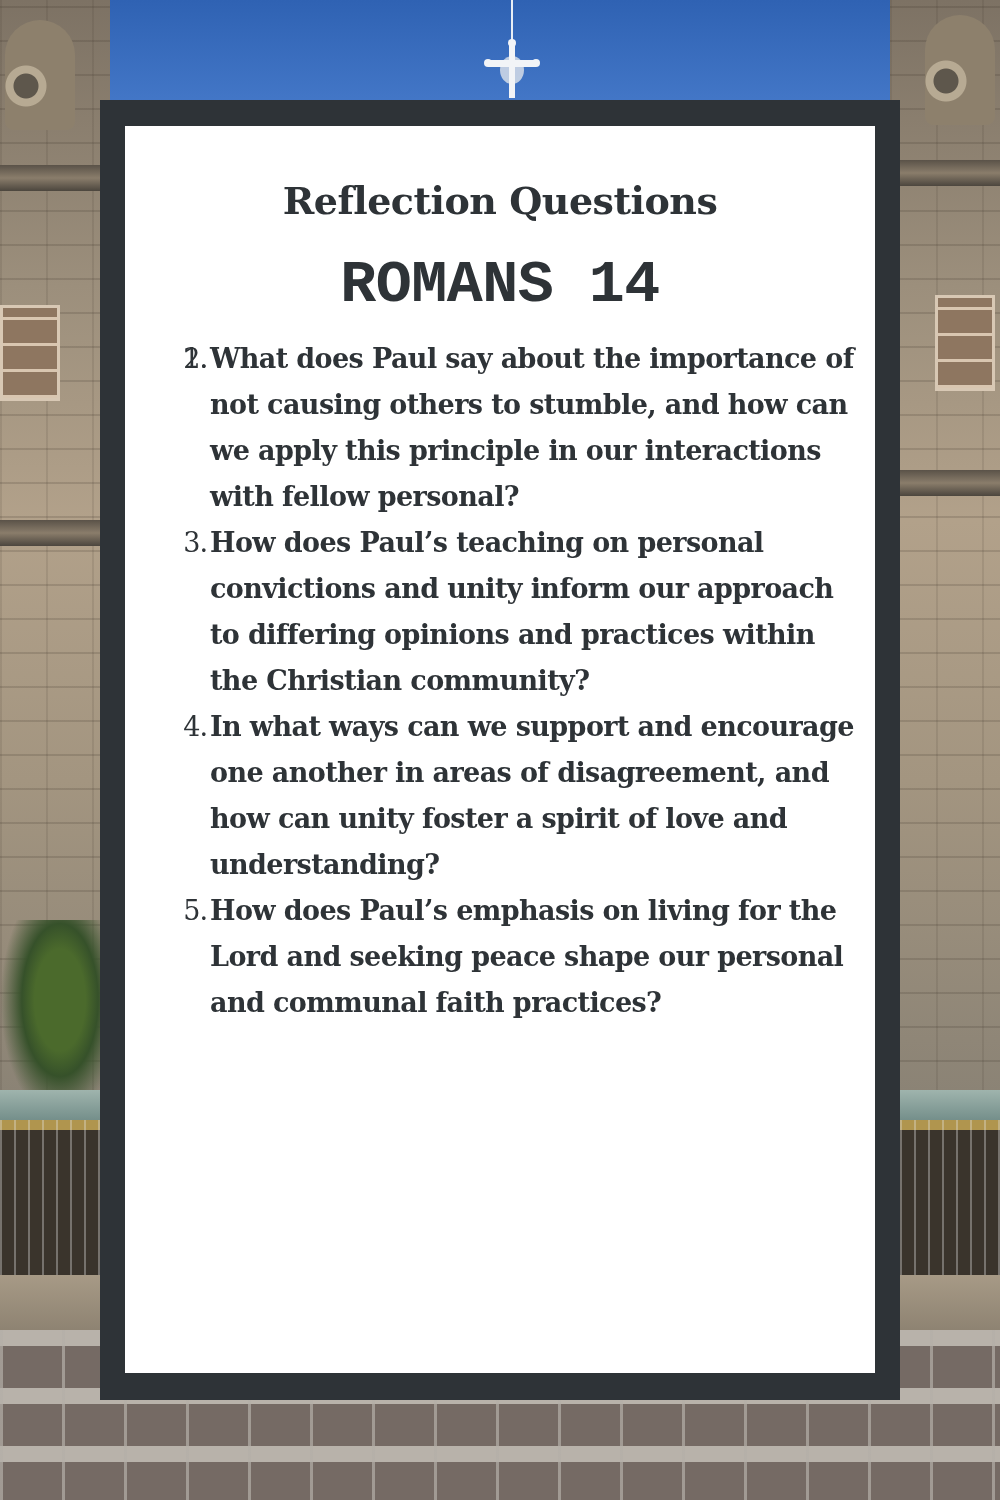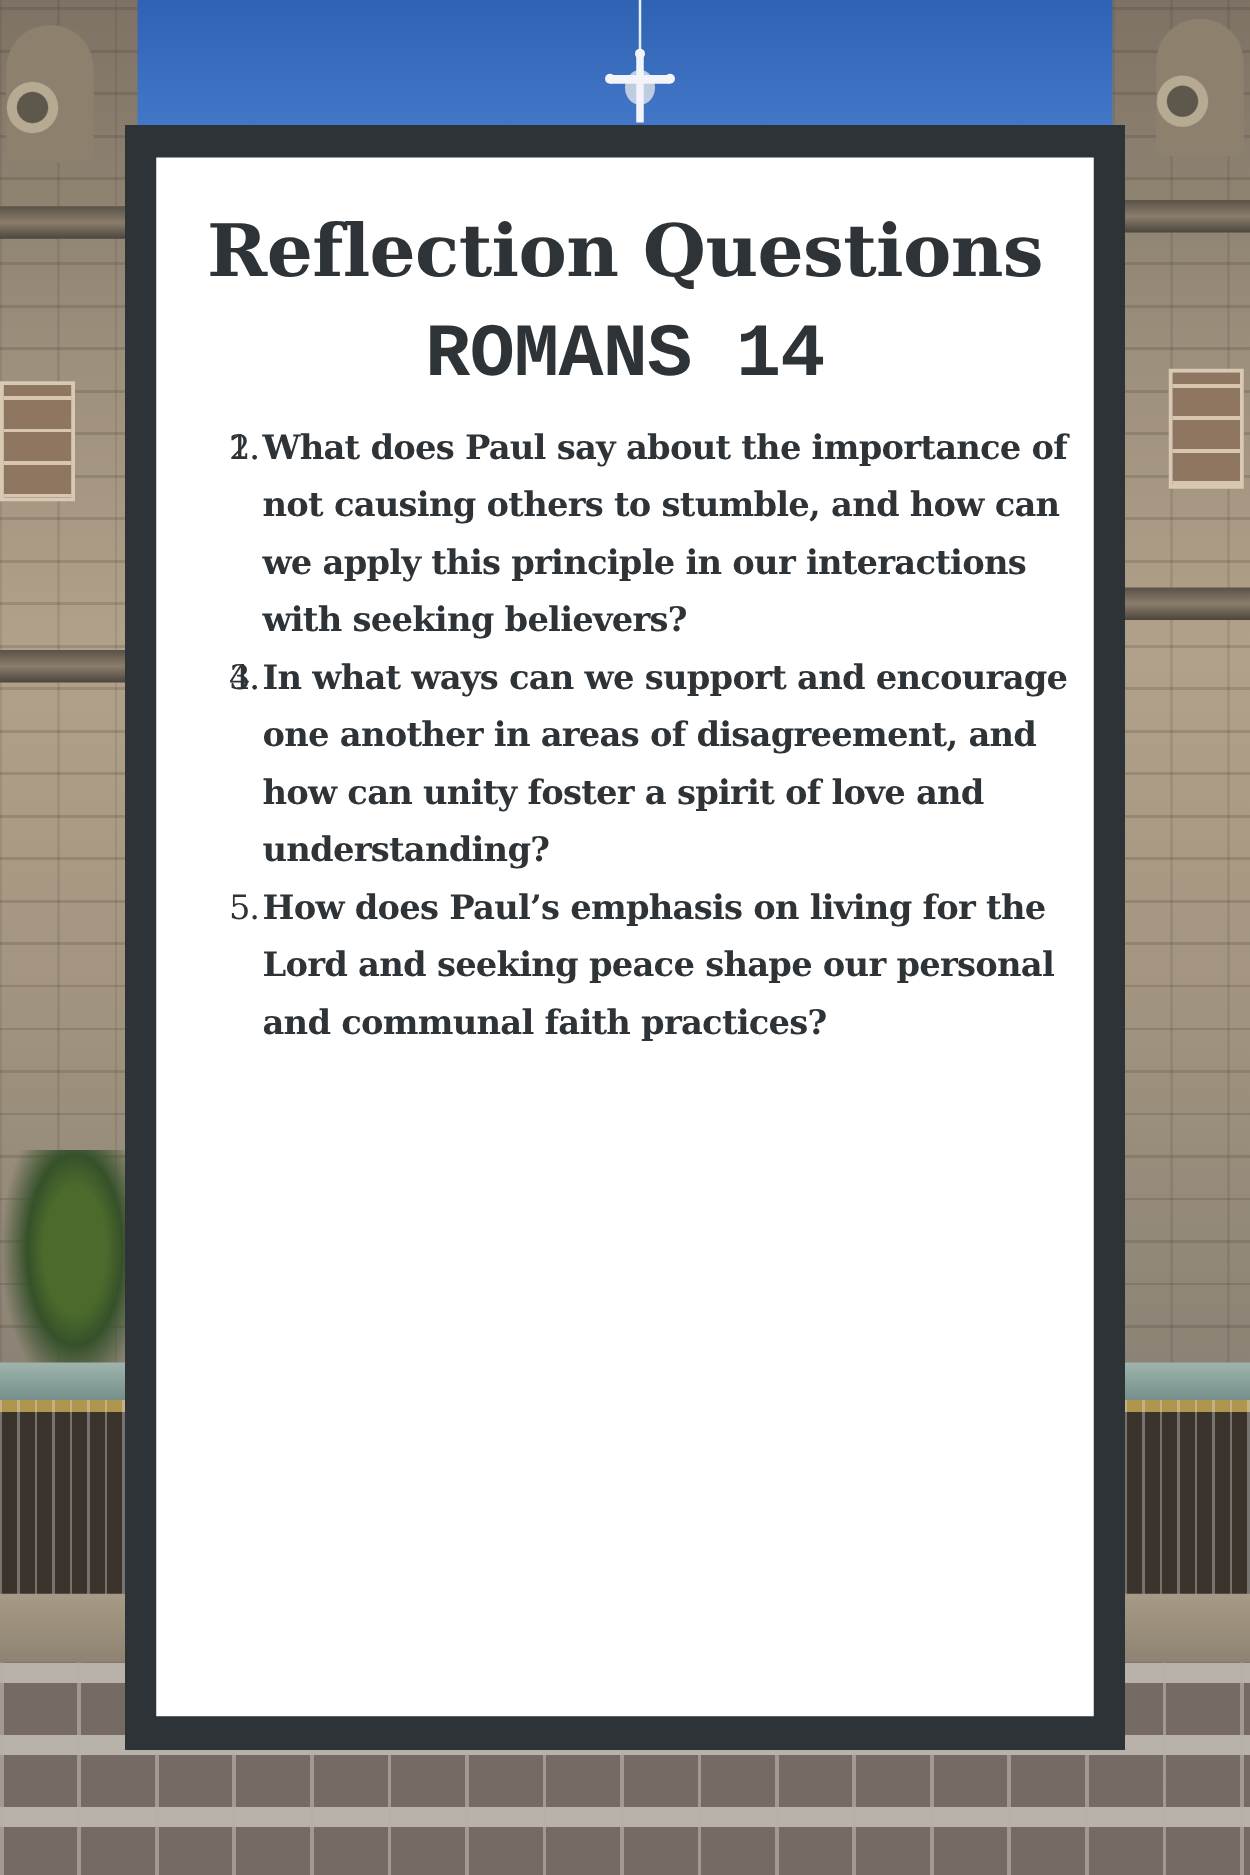--- a/index.html
+++ b/index.html
@@ -81,21 +81,21 @@
     .frame {
       position: absolute; left: 100px; top: 100px; width: 800px; height: 1300px;
       background: #2e3337;
     }
     .panel {
       position: absolute; left: 25px; top: 26px; width: 750px; height: 1247px;
       background: #ffffff;
     }
     .title {
       position: absolute; left: 0; right: 0; text-align: center; margin: 0;
-      color: #2e3337; font-weight: bold; font-size: 58px; letter-spacing: -0.5px;
+      color: #2e3337; font-weight: bold; font-size: 38px; letter-spacing: -0.5px;
       line-height: 70px;
     }
     .title.line1 { top: 40px; }
     .title.line2 { top: 124px; font-size: 60px; font-family: Liberation Mono, monospace; }
     .questions {
       position: absolute; left: 0; top: 210px; right: 0; margin: 0; padding: 0;
       list-style: none; color: #2e3337;
     }
     .q {
       position: relative; padding-left: 85px; padding-right: 20px;
@@ -145,24 +145,25 @@
 <div class="frame">
   <div class="panel">
     <h1 class="title line1">Reflection Questions</h1>
     <h2 class="title line2">ROMANS 14</h2>
     <ol class="questions">
       <li class="q">
         <span class="num">1.</span>
       </li>
       <li class="q">
         <span class="num">2.</span>
-        <span>What does Paul say about the importance of not causing others to stumble, and how can we apply this principle in our interactions with seeking believers?</span>
+        <span>What does Paul say about the importance of not causing others to stumble, and how can we apply this principle in our interactions with fellow personal?</span>
       </li>
       <li class="q">
         <span class="num">3.</span>
+        <span>How does Paul’s teaching on personal convictions and unity inform our approach to differing opinions and practices within the Christian community?</span>
       </li>
       <li class="q">
         <span class="num">4.</span>
         <span>In what ways can we support and encourage one another in areas of disagreement, and how can unity foster a spirit of love and understanding?</span>
       </li>
       <li class="q">
         <span class="num">5.</span>
         <span>How does Paul’s emphasis on living for the Lord and seeking peace shape our personal and communal faith practices?</span>
       </li>
     </ol>

